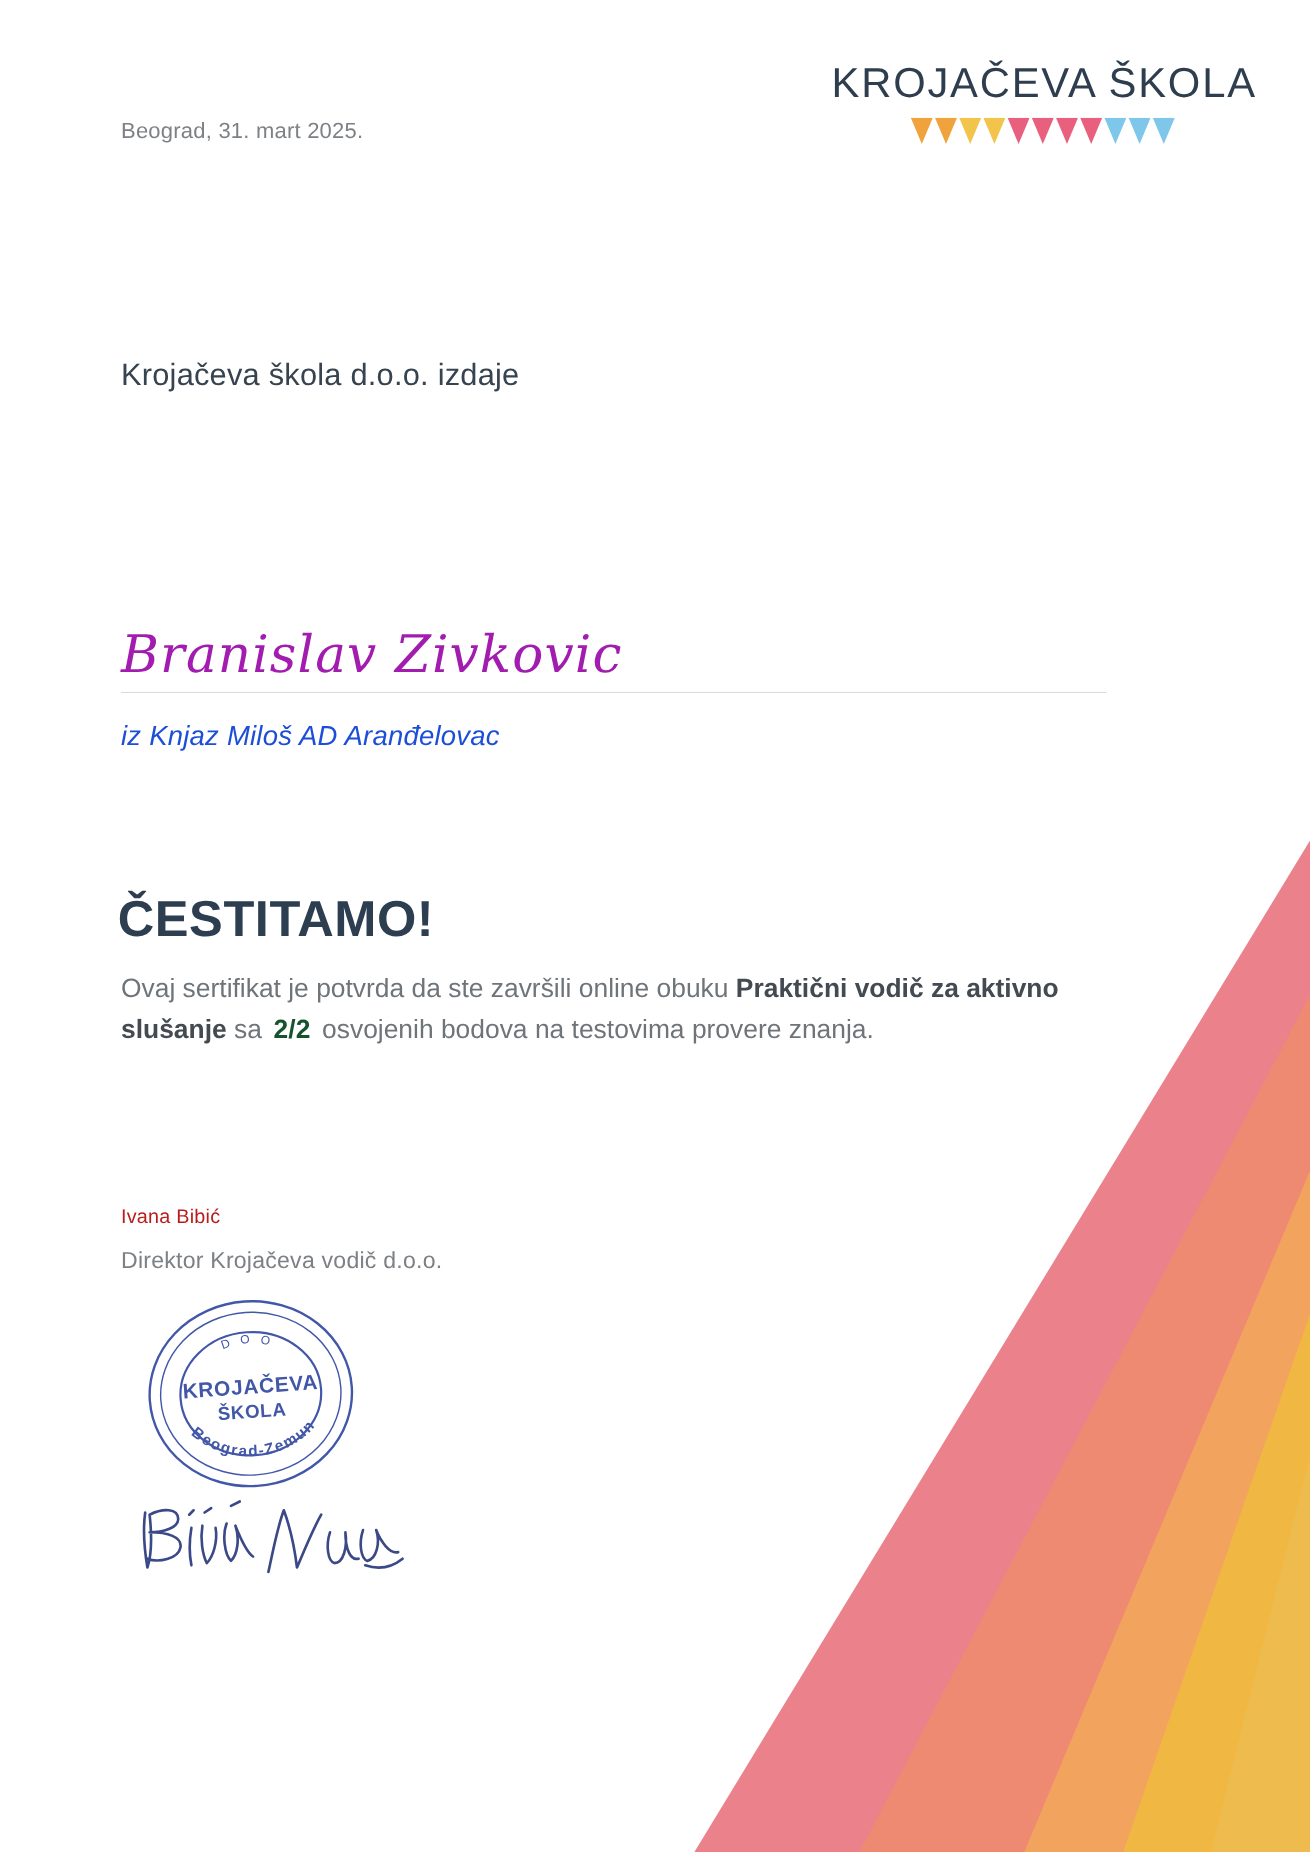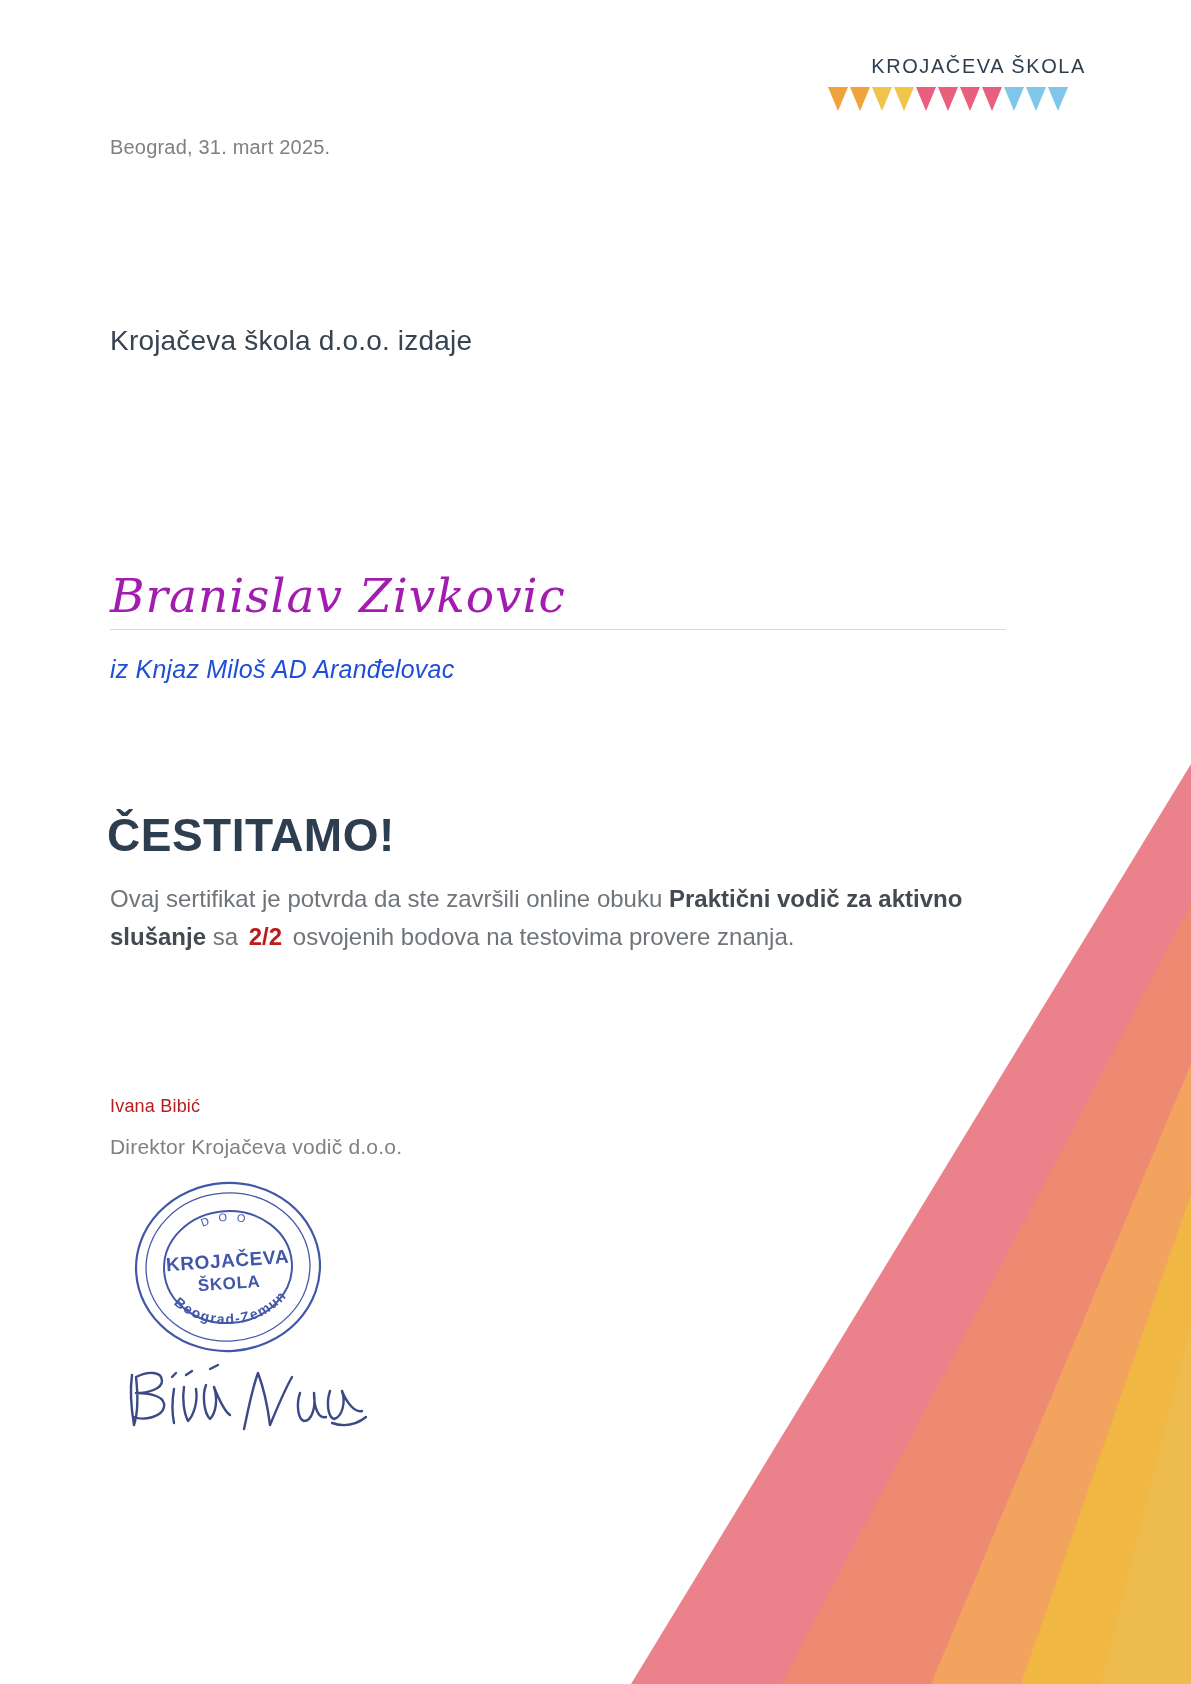--- a/index.html
+++ b/index.html
@@ -31,31 +31,30 @@
   }
 
   
   .date-line {
     position: absolute;
     left: 110px;
     top: 108px;
     font-size: 20px;
     color: #7d8084;
     letter-spacing: 0.2px;
-    margin-top: 28px;
   }
   .logo-block {
     position: absolute;
     right: 105px;
     top: 55px;
     width: 330px;
     text-align: right;
   }
   .logo-text {
-    font-size: 20px;
+    font-size: 38px;
     letter-spacing: 1.6px;
     color: #2f3e4f;
     font-weight: 400;
     white-space: nowrap;
   }
   .logo-bar {
     margin-top: 9px;
     height: 26px;
     width: 258px;
     margin-left: auto;
@@ -129,21 +128,21 @@
     width: 895px;
     font-size: 24px;
     line-height: 1.6;
     color: #6f7479;
   }
   .body-text b {
     color: #434a51;
     font-weight: bold;
   }
   .body-text .score {
-    color: #b91c1c;
+    color: #14532d;
     font-weight: bold;
     padding: 0 4px;
   }
 
   
   .signer-name {
     position: absolute;
     left: 110px;
     top: 1096px;
     font-size: 18px;

